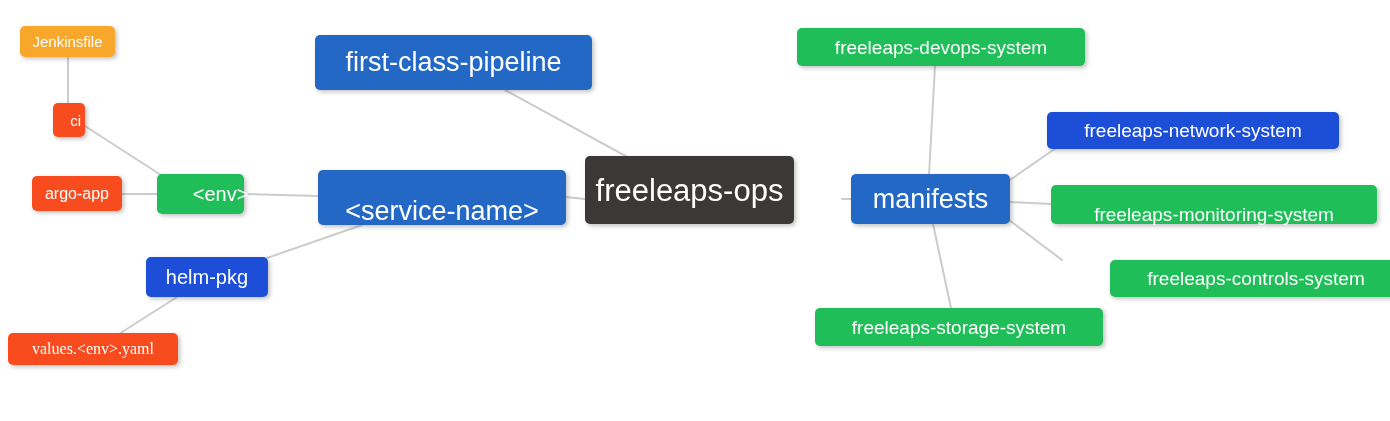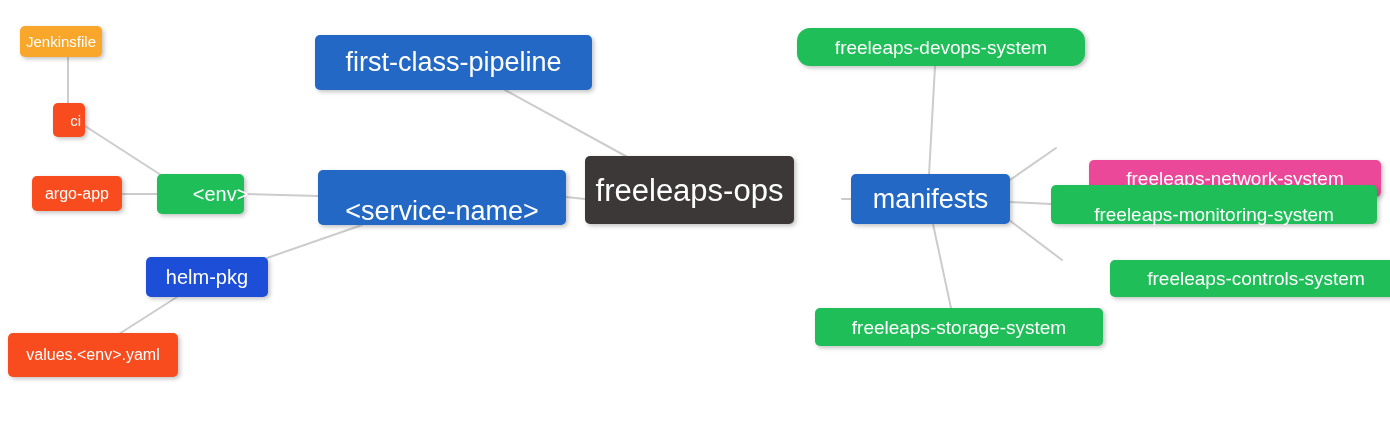--- a/index.html
+++ b/index.html
@@ -54,54 +54,54 @@
       <line x1="505" y1="90" x2="653" y2="171" stroke="#cccccc" stroke-width="2" stroke-linecap="round"></line>
       <line x1="566" y1="197" x2="585" y2="199" stroke="#cccccc" stroke-width="2" stroke-linecap="round"></line>
       <line x1="842" y1="199" x2="851" y2="199" stroke="#cccccc" stroke-width="2" stroke-linecap="round"></line>
       <line x1="929" y1="175" x2="935" y2="66" stroke="#cccccc" stroke-width="2" stroke-linecap="round"></line>
       <line x1="1010" y1="180" x2="1056" y2="148" stroke="#cccccc" stroke-width="2" stroke-linecap="round"></line>
       <line x1="1010" y1="202" x2="1051" y2="204" stroke="#cccccc" stroke-width="2" stroke-linecap="round"></line>
       <line x1="1009" y1="220" x2="1062" y2="260" stroke="#cccccc" stroke-width="2" stroke-linecap="round"></line>
       <line x1="933" y1="224" x2="951" y2="308" stroke="#cccccc" stroke-width="2" stroke-linecap="round"></line>
     </svg>
   <div>
-      <div class="node" style="left: 20px; top: 26px; width: 82px; height: 31px; background: rgb(249, 167, 43); color: rgb(255, 255, 255); font-size: 15px;">
+      <div class="node" style="left: 20px; top: 26px; width: 95px; height: 31px; background: rgb(249, 167, 43); color: rgb(255, 255, 255); font-size: 15px;">
         <span class="node-label">Jenkinsfile</span>
       </div>
       <div class="node" style="left: 53px; top: 103px; width: 32px; height: 34px; background: rgb(248, 75, 30); color: rgb(255, 255, 255); font-size: 15px; justify-content: flex-end;">
         <span class="node-label">ci</span>
       </div>
       <div class="node" style="left: 32px; top: 176px; width: 90px; height: 35px; background: rgb(248, 75, 30); color: rgb(255, 255, 255); font-size: 16px;">
         <span class="node-label">argo-app</span>
       </div>
       <div class="node" style="left: 157px; top: 174px; width: 87px; height: 40px; background: rgb(31, 190, 88); color: rgb(255, 255, 255); font-size: 20px; padding-left: 40px;">
         <span class="node-label">&lt;env&gt;</span>
       </div>
       <div class="node" style="left: 146px; top: 257px; width: 122px; height: 40px; background: #1d4ed8; color: rgb(255, 255, 255); font-size: 20px;">
         <span class="node-label">helm-pkg</span>
       </div>
-      <div class="node" style="left: 8px; top: 333px; width: 170px; height: 44px; background: rgb(248, 75, 30); color: rgb(255, 255, 255); font-size: 16px;">
+      <div class="node" style="left: 8px; top: 333px; width: 170px; height: 32px; background: rgb(248, 75, 30); color: rgb(255, 255, 255); font-size: 16px; font-family: Liberation Serif, serif;">
         <span class="node-label">values.&lt;env&gt;.yaml</span>
       </div>
       <div class="node" style="left: 315px; top: 35px; width: 277px; height: 55px; background: rgb(35, 104, 196); color: rgb(255, 255, 255); font-size: 27px;">
         <span class="node-label">first-class-pipeline</span>
       </div>
       <div class="node" style="left: 318px; top: 170px; width: 248px; height: 55px; background: rgb(35, 104, 196); color: rgb(255, 255, 255); font-size: 27px; align-items: flex-end;">
         <span class="node-label">&lt;service-name&gt;</span>
       </div>
       <div class="node" style="left: 585px; top: 156px; width: 209px; height: 68px; background: rgb(59, 56, 55); color: rgb(255, 255, 255); font-size: 31px;">
         <span class="node-label">freeleaps-ops</span>
       </div>
       <div class="node" style="left: 851px; top: 174px; width: 159px; height: 50px; background: rgb(35, 104, 196); color: rgb(255, 255, 255); font-size: 27px;">
         <span class="node-label">manifests</span>
       </div>
-      <div class="node" style="left: 797px; top: 28px; width: 288px; height: 38px; background: rgb(31, 190, 88); color: rgb(255, 255, 255); font-size: 19px; border-radius: 13px;">
+      <div class="node" style="left: 797px; top: 28px; width: 288px; height: 38px; background: rgb(31, 190, 88); color: rgb(255, 255, 255); font-size: 19px;">
         <span class="node-label">freeleaps-devops-system</span>
       </div>
-      <div class="node" style="left: 1089px; top: 112px; width: 292px; height: 37px; background: #ec4899; color: rgb(255, 255, 255); font-size: 19px; margin-top: 48px;">
+      <div class="node" style="left: 1047px; top: 112px; width: 292px; height: 37px; background: #1d4ed8; color: rgb(255, 255, 255); font-size: 19px;">
         <span class="node-label">freeleaps-network-system</span>
       </div>
       <div class="node" style="left: 1051px; top: 185px; width: 326px; height: 39px; background: rgb(31, 190, 88); color: rgb(255, 255, 255); font-size: 19px; align-items: flex-end;">
         <span class="node-label">freeleaps-monitoring-system</span>
       </div>
       <div class="node" style="left: 1062px; top: 260px; width: 292px; height: 37px; background: rgb(31, 190, 88); color: rgb(255, 255, 255); font-size: 19px; margin-left: 48px;">
         <span class="node-label">freeleaps-controls-system</span>
       </div>
       <div class="node" style="left: 815px; top: 308px; width: 288px; height: 38px; background: rgb(31, 190, 88); color: rgb(255, 255, 255); font-size: 19px;">
         <span class="node-label">freeleaps-storage-system</span>

